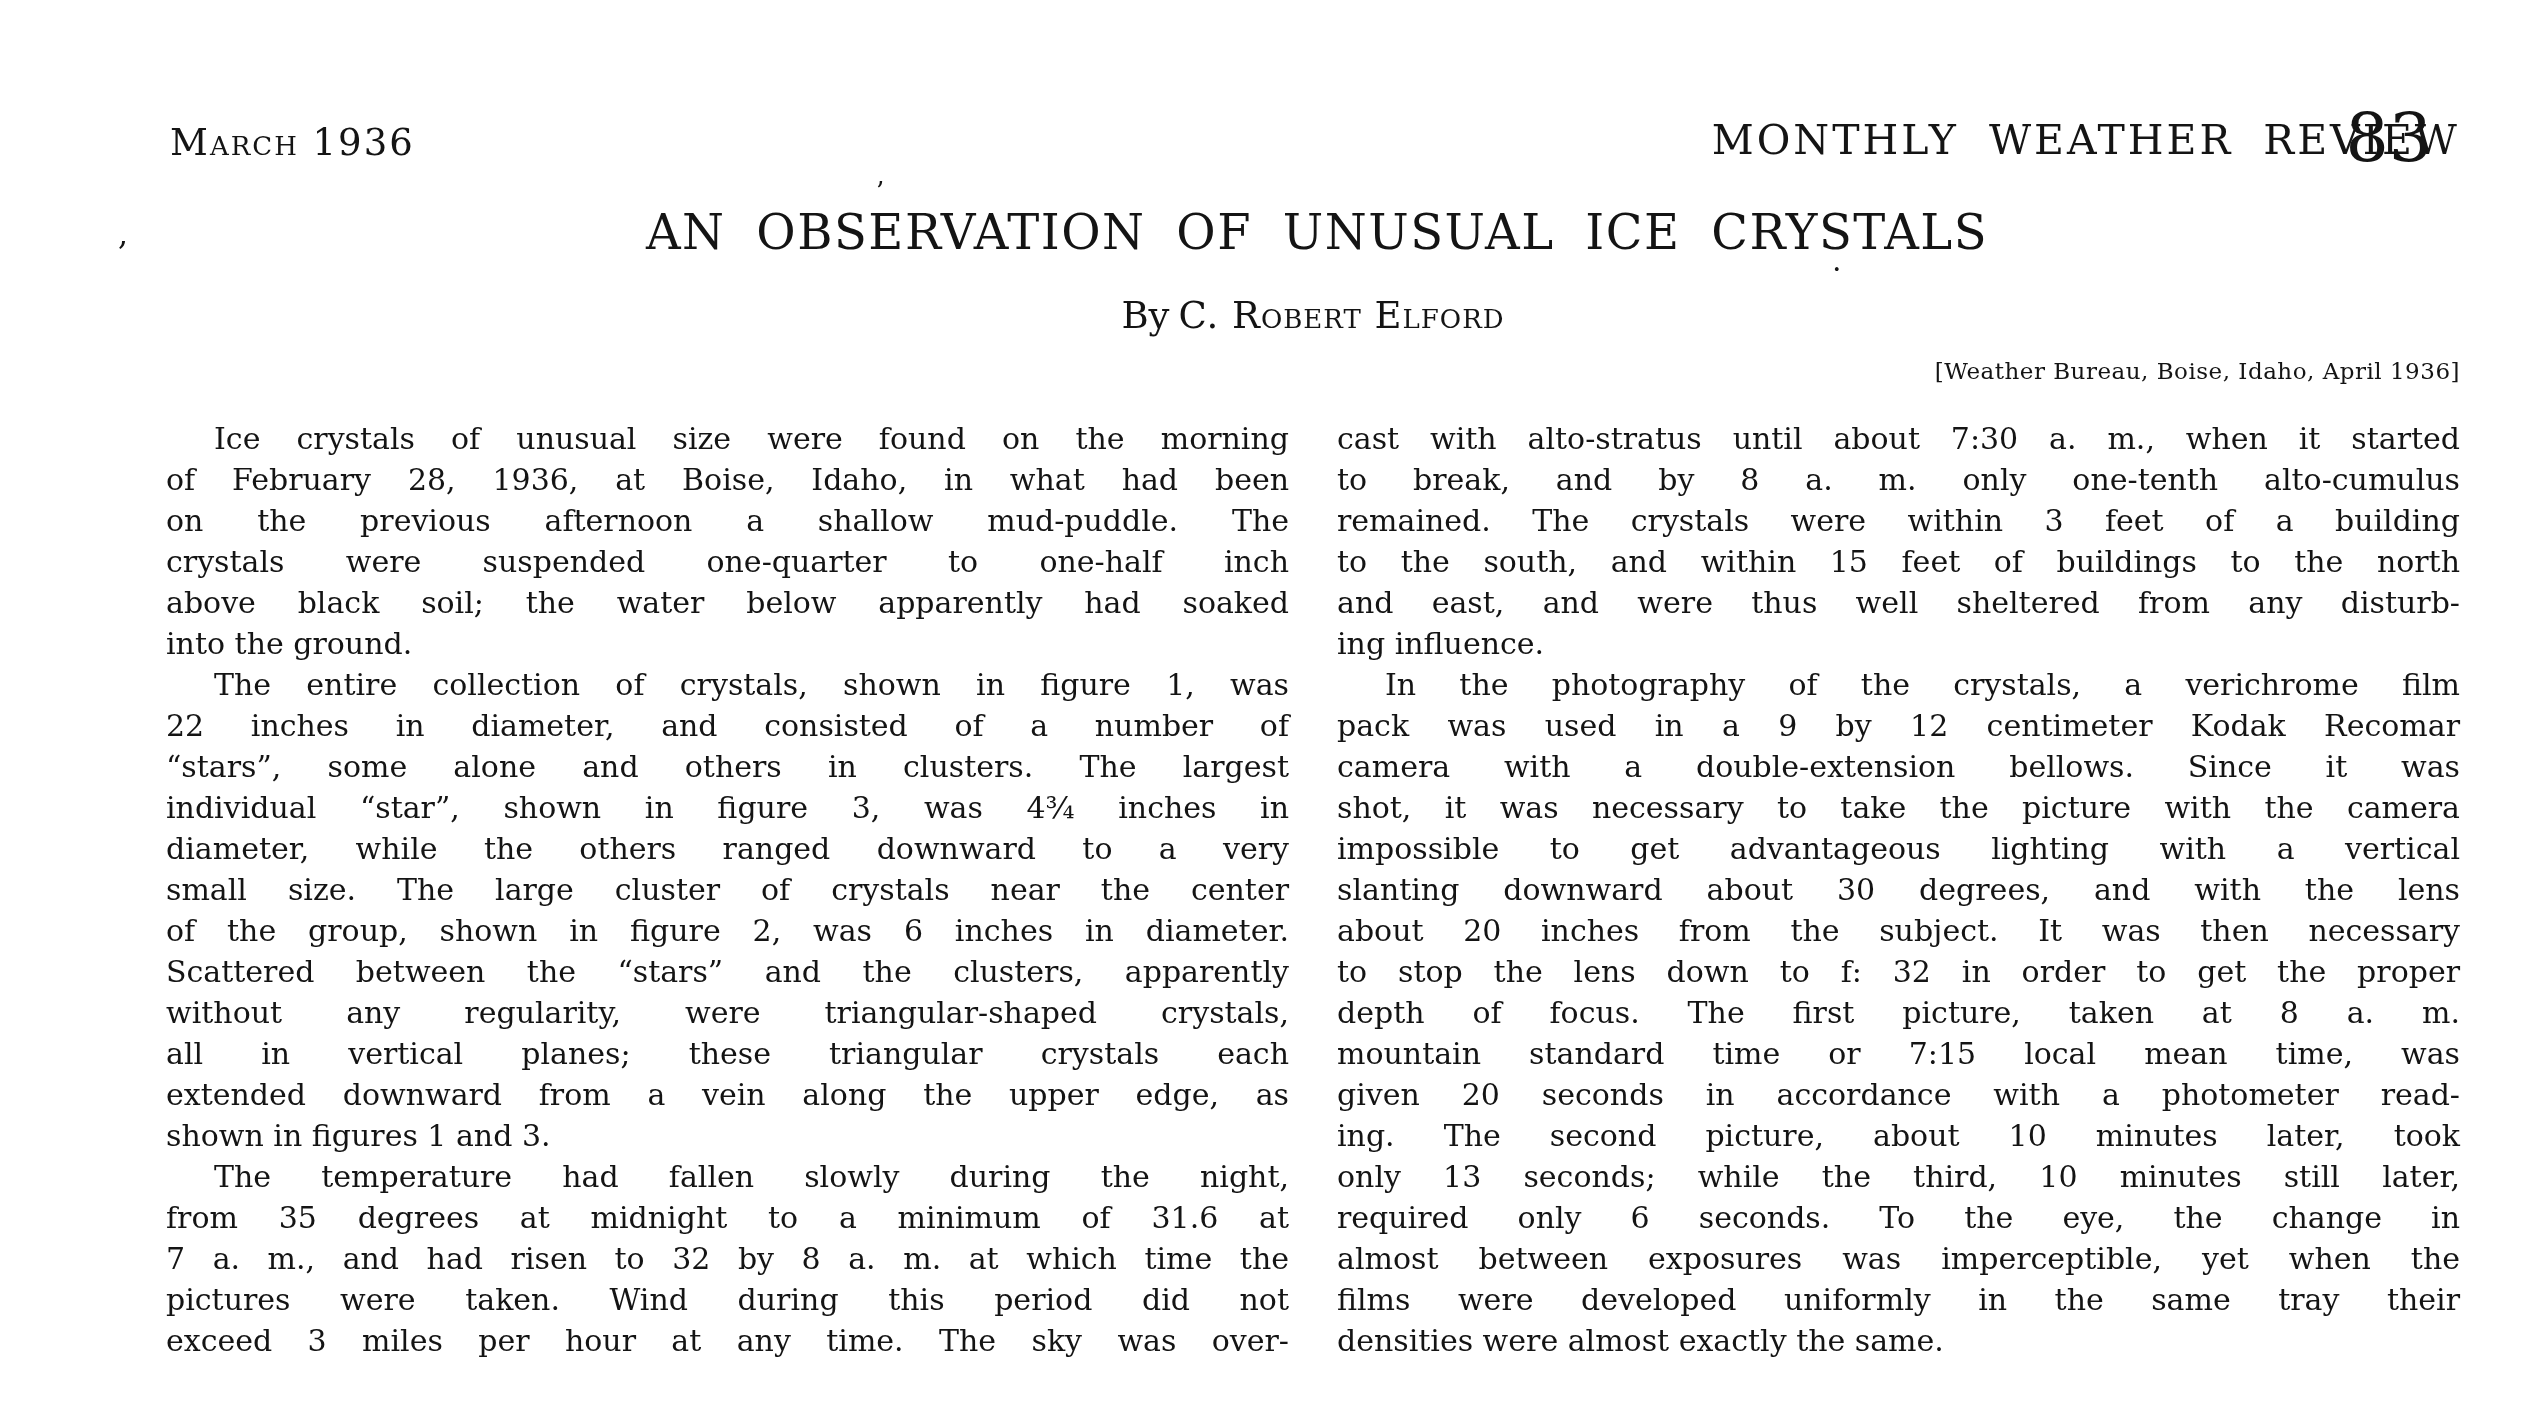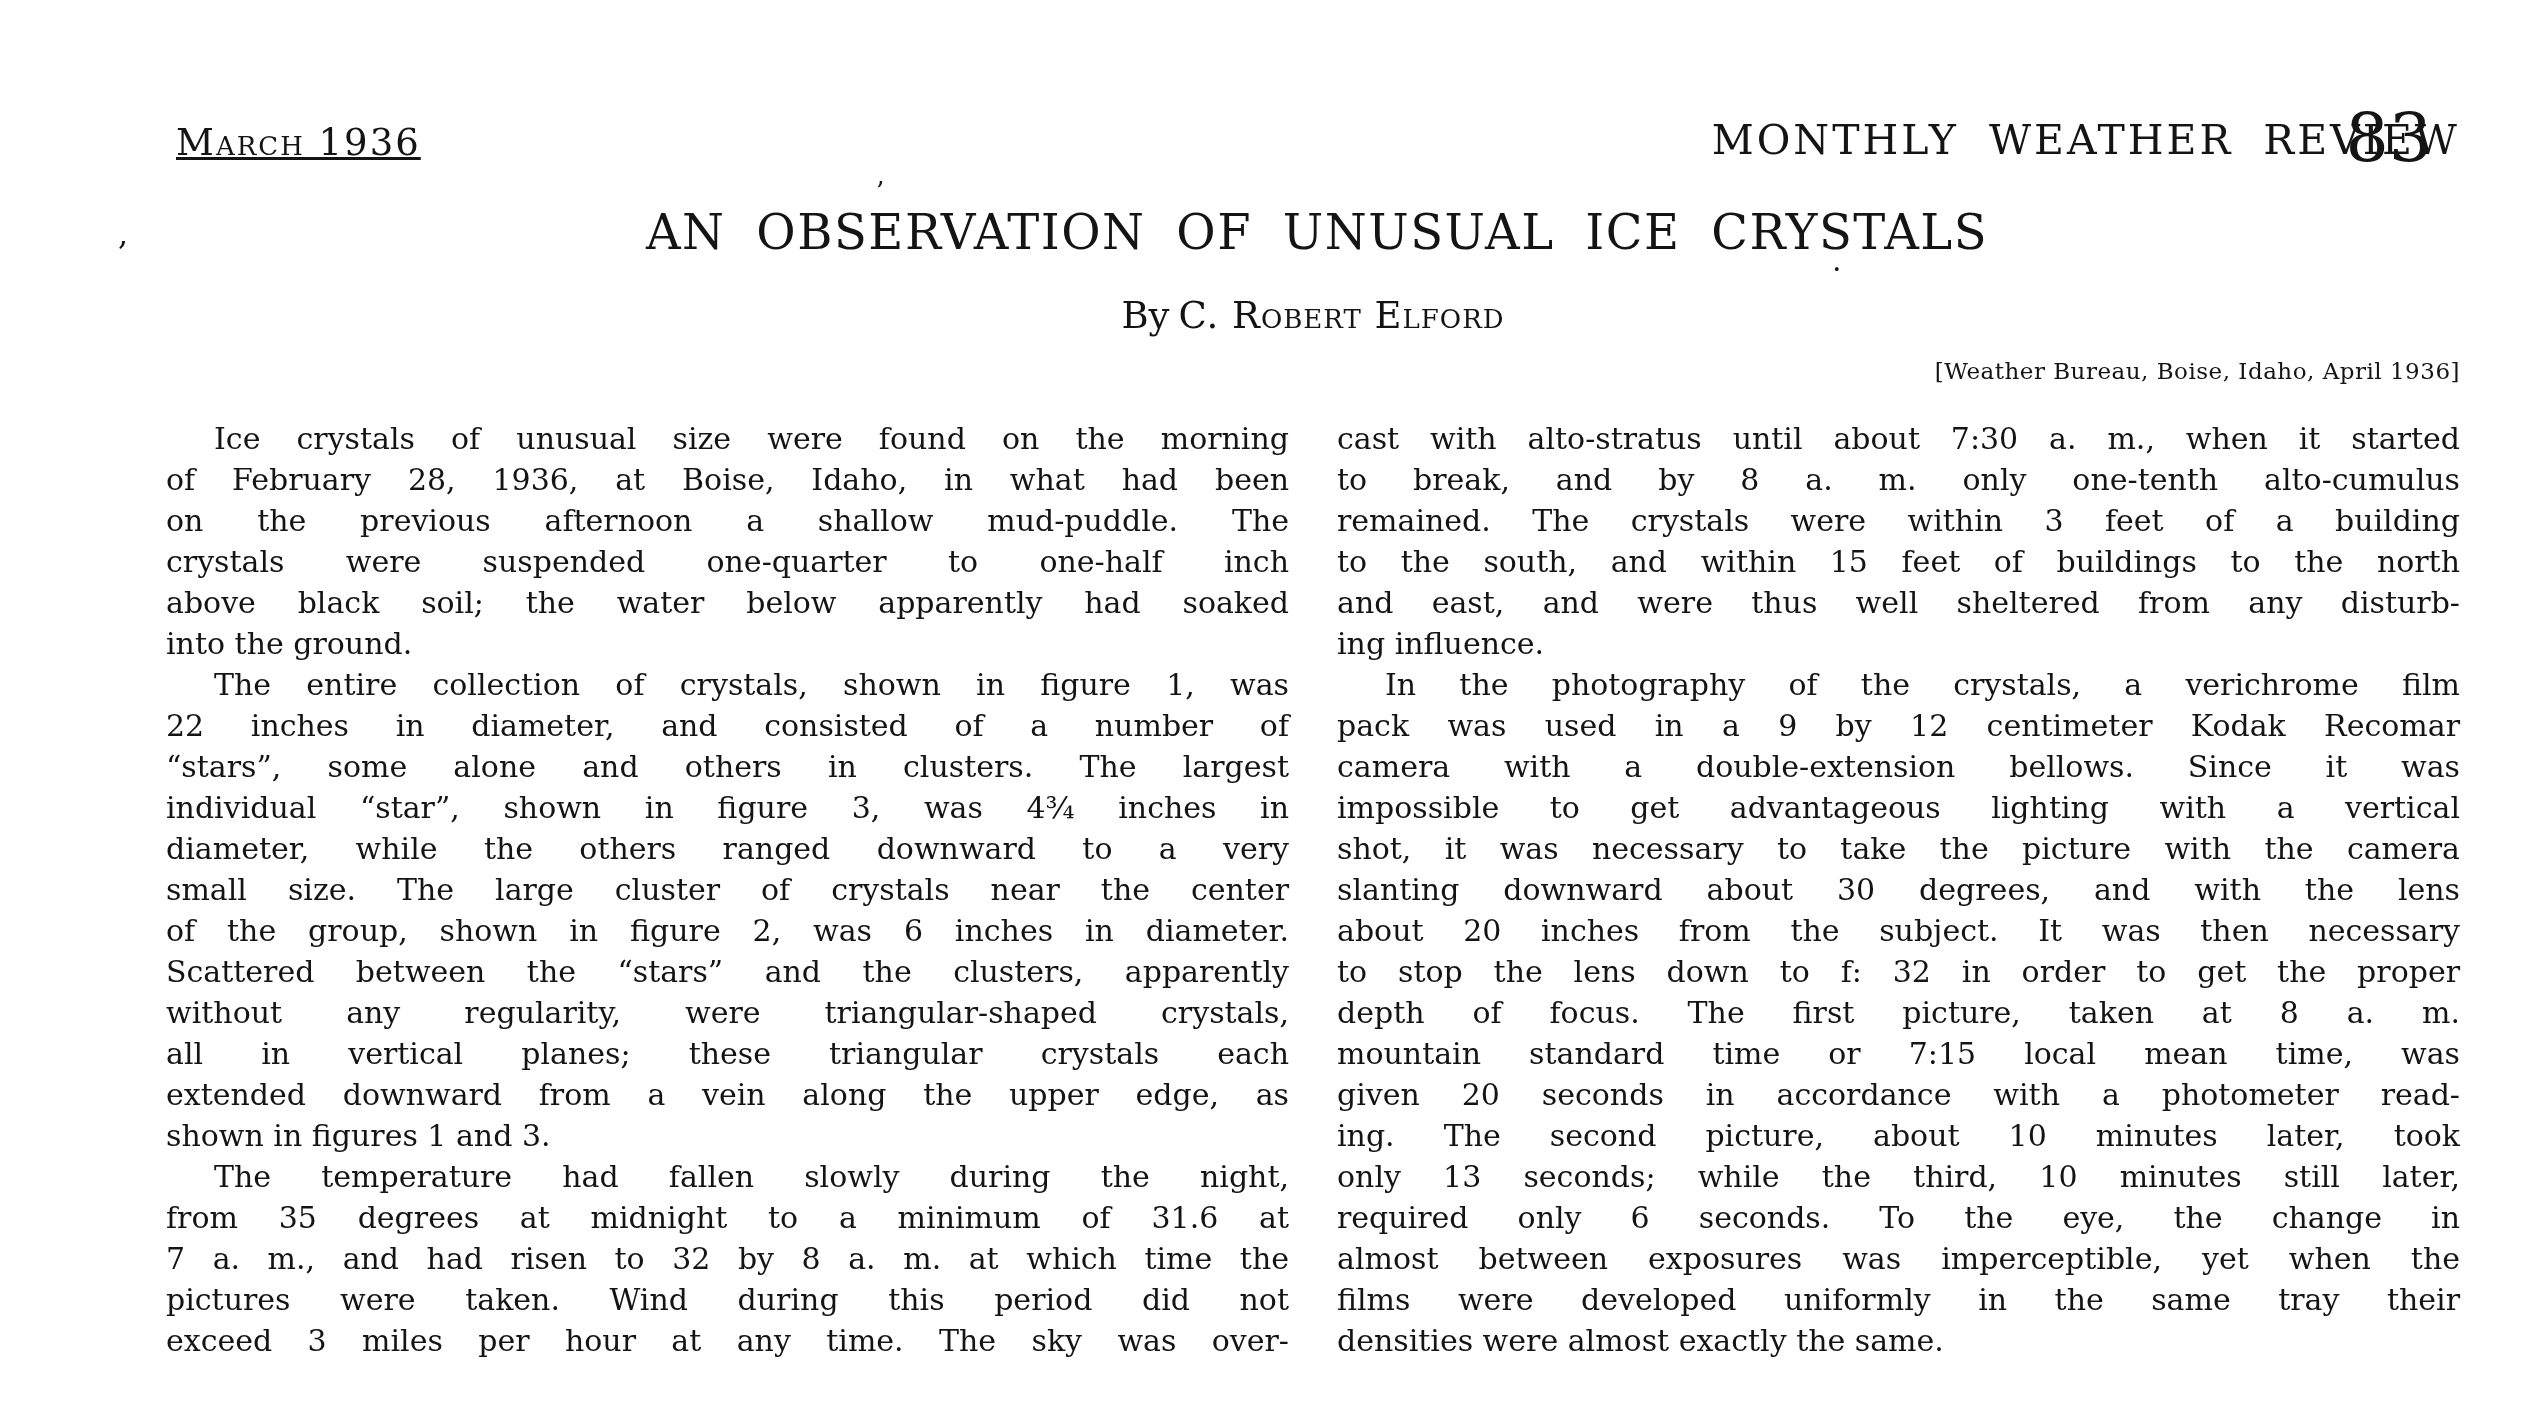--- a/index.html
+++ b/index.html
@@ -22,27 +22,26 @@
   
   .header {
     position: absolute;
     left: 166px;
     top: 0;
     width: 2294px;
     height: 170px;
   }
   .issue {
     position: absolute;
-    left: 10px;
+    left: 4px;
     top: 121px;
     font-variant: small-caps;
     font-size: 37px;
     letter-spacing: 2px;
     white-space: nowrap;
-    text-decoration: underline;
   }
   .journal {
     position: absolute;
     left: 0;
     right: 0;
     top: 116px;
     text-align: right;
     font-size: 41px;
     letter-spacing: 3px;
     word-spacing: 14px;
@@ -178,22 +177,22 @@
           <div class="tline">to break, and by 8 a. m. only one-tenth alto-cumulus</div>
           <div class="tline">remained. The crystals were within 3 feet of a building</div>
           <div class="tline">to the south, and within 15 feet of buildings to the north</div>
           <div class="tline">and east, and were thus well sheltered from any disturb-</div>
           <div class="tline lastline">ing influence.</div>
         </div>
         <div class="paragraph">
           <div class="tline indent">In the photography of the crystals, a verichrome film</div>
           <div class="tline">pack was used in a 9 by 12 centimeter Kodak Recomar</div>
           <div class="tline">camera with a double-extension bellows. Since it was</div>
+          <div class="tline">shot, it was necessary to take the picture with the camera</div>
           <div class="tline">impossible to get advantageous lighting with a vertical</div>
-          <div class="tline">shot, it was necessary to take the picture with the camera</div>
           <div class="tline">slanting downward about 30 degrees, and with the lens</div>
           <div class="tline">about 20 inches from the subject. It was then necessary</div>
           <div class="tline">to stop the lens down to f: 32 in order to get the proper</div>
           <div class="tline">depth of focus. The first picture, taken at 8 a. m.</div>
           <div class="tline">mountain standard time or 7:15 local mean time, was</div>
           <div class="tline">given 20 seconds in accordance with a photometer read-</div>
           <div class="tline">ing. The second picture, about 10 minutes later, took</div>
           <div class="tline">only 13 seconds; while the third, 10 minutes still later,</div>
           <div class="tline">required only 6 seconds. To the eye, the change in</div>
           <div class="tline">almost between exposures was imperceptible, yet when the</div>

